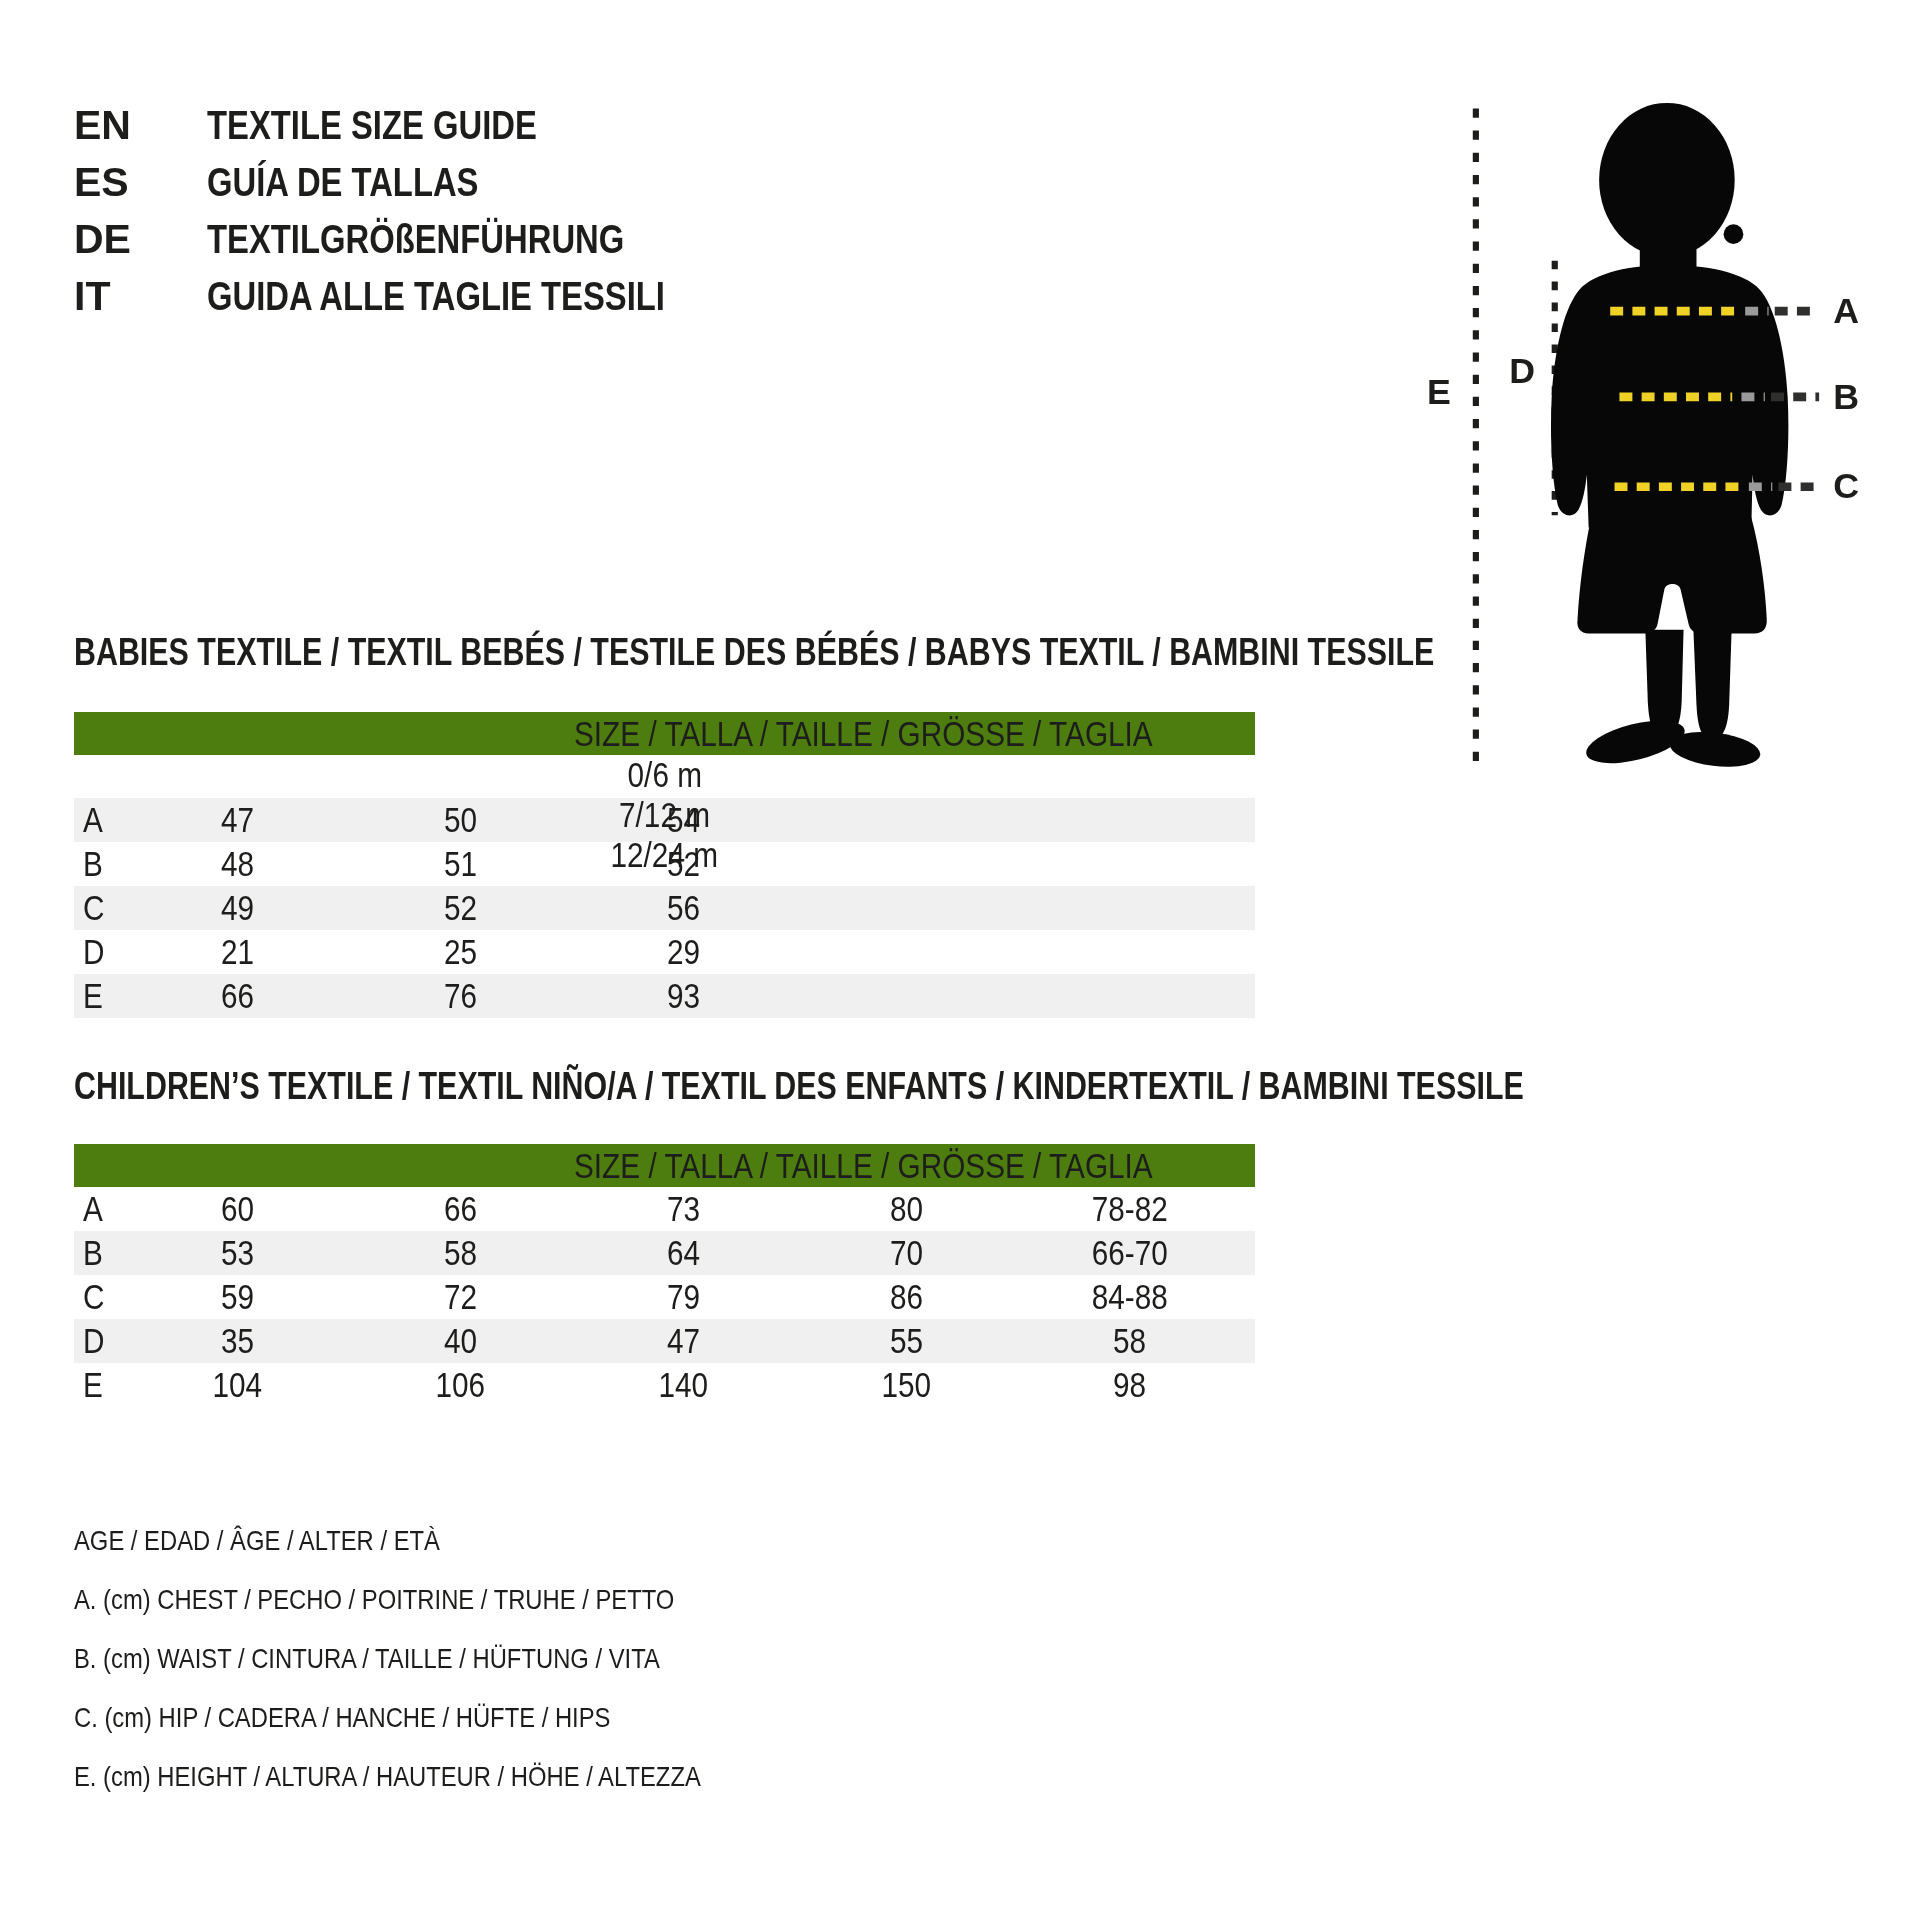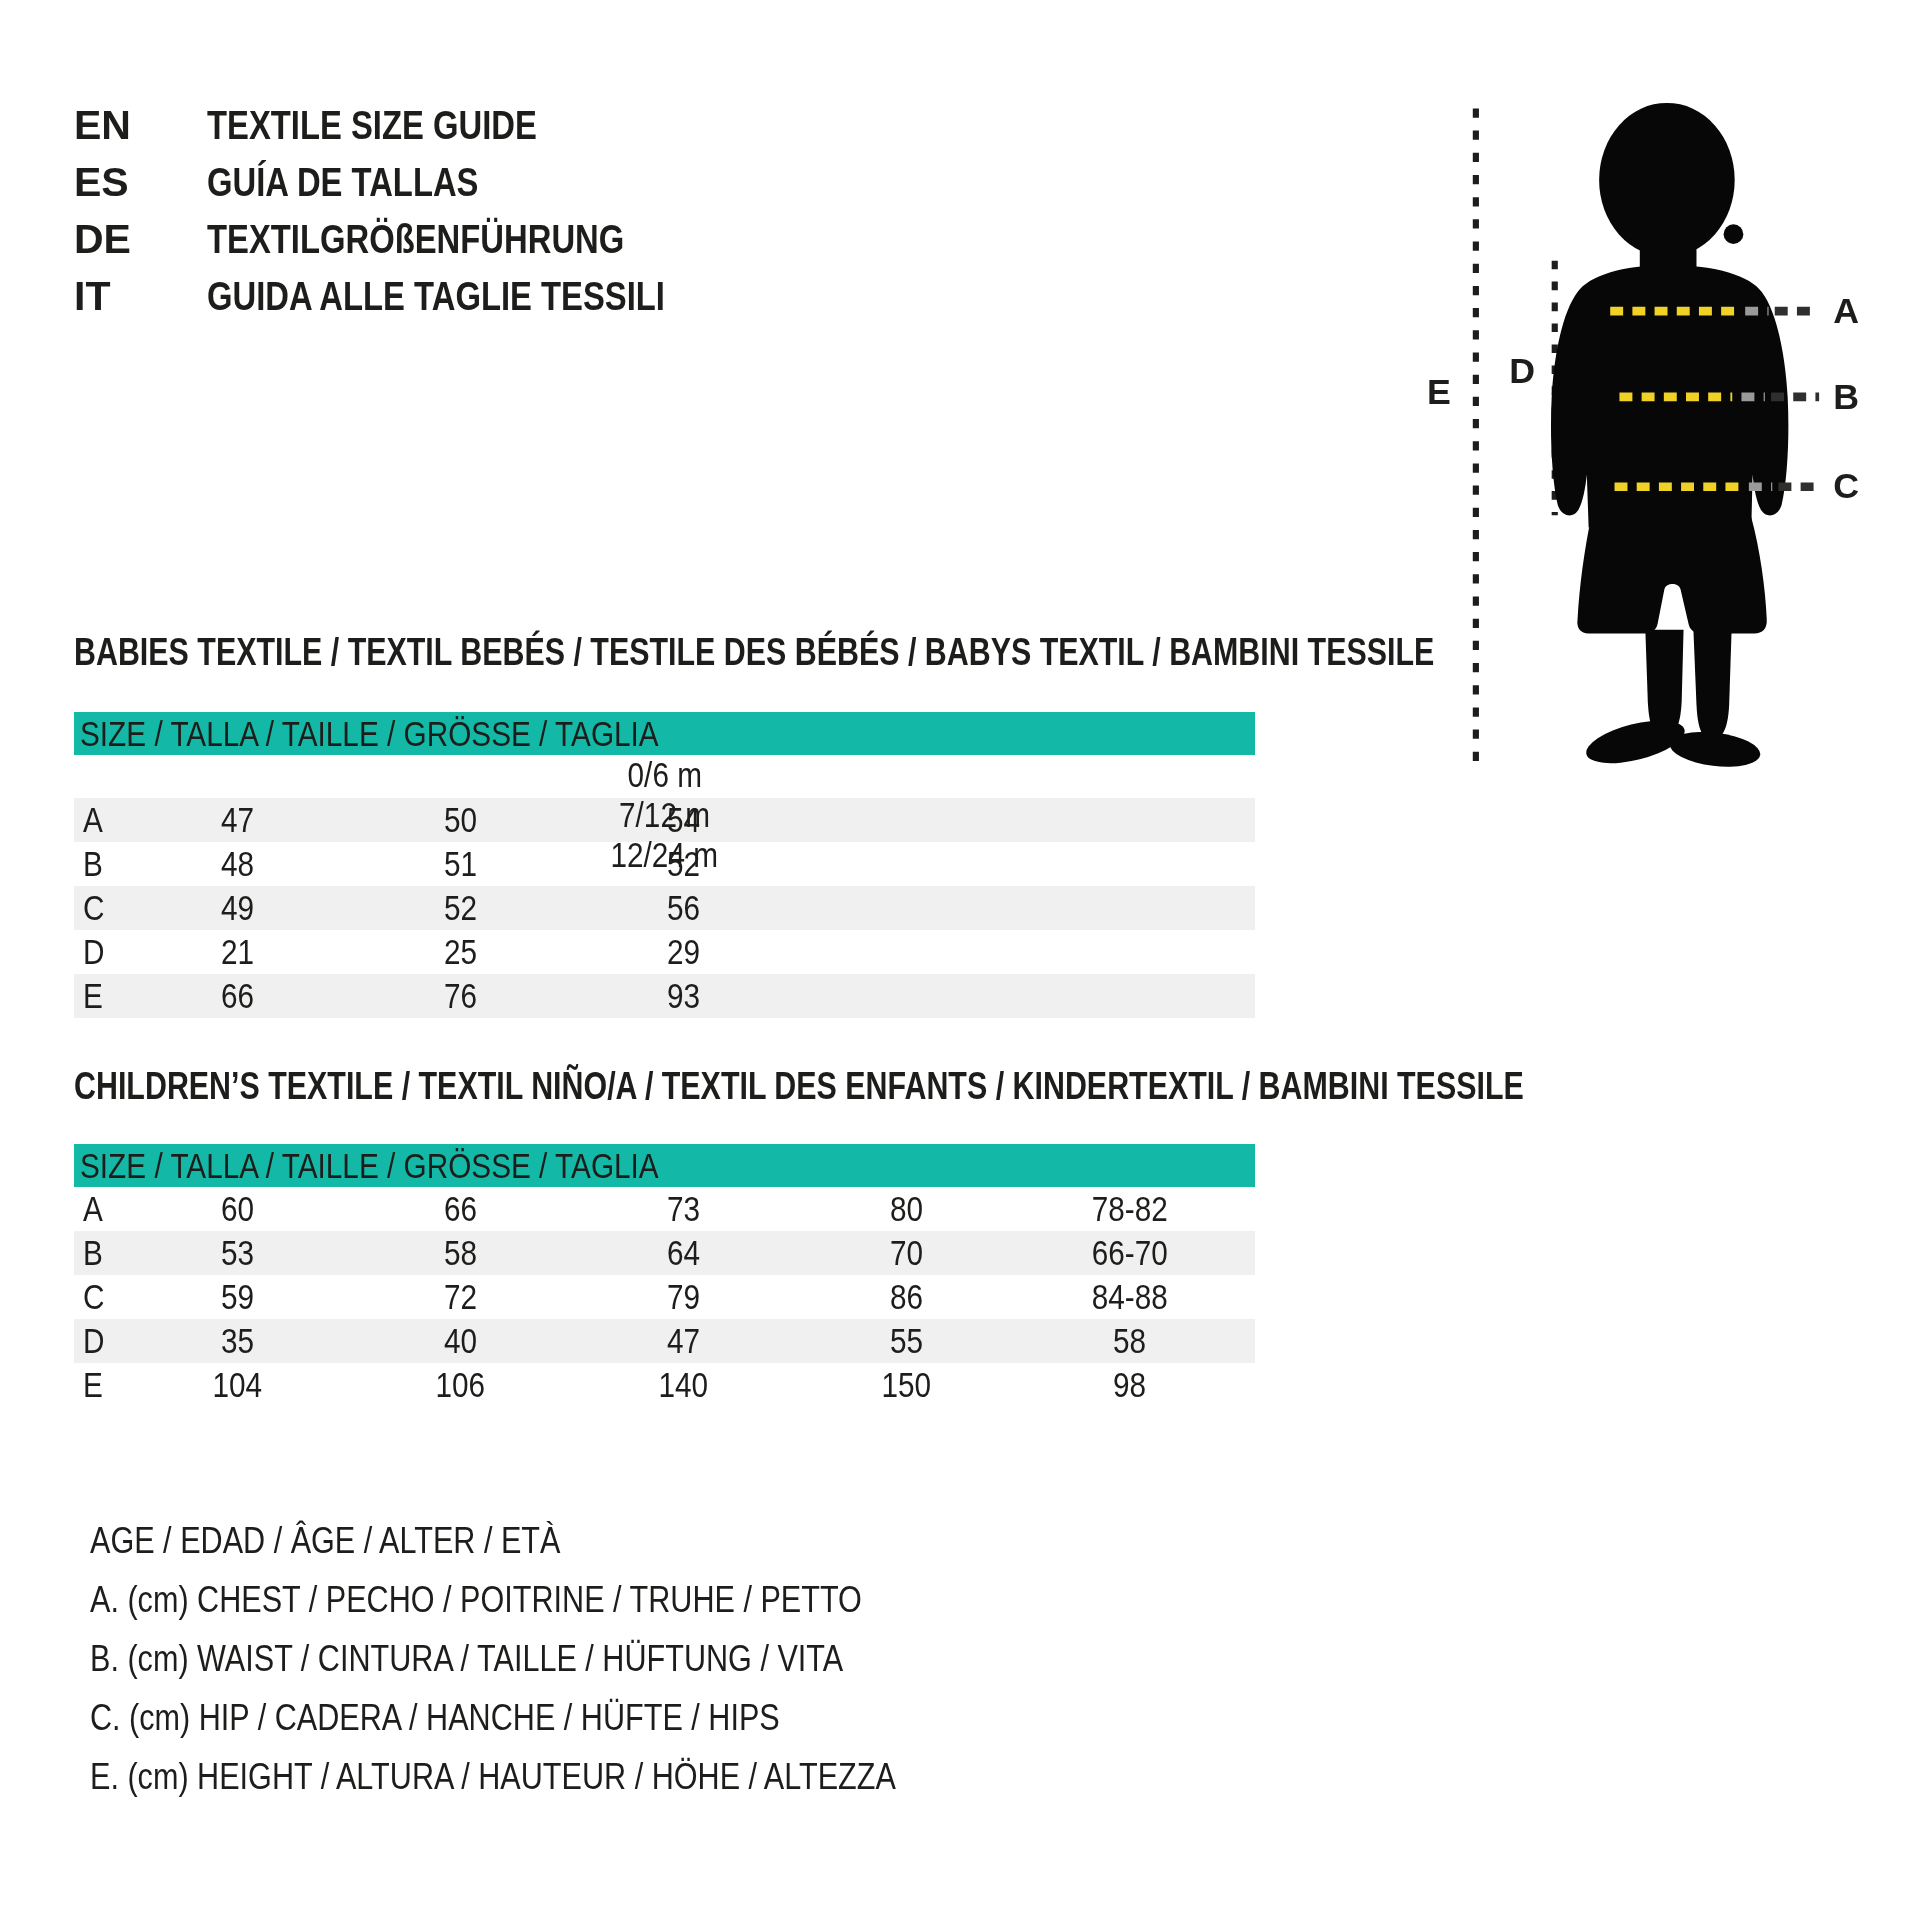--- a/index.html
+++ b/index.html
@@ -21,30 +21,30 @@
   .figure{position:absolute;left:1405px;top:80px;width:493px;height:715px;}
   .fig-label{font:700 58px "Liberation Sans","DejaVu Sans",sans-serif;fill:#1d1d1b;}
   
   .sec-title{position:absolute;left:74px;font-size:38px;font-weight:700;line-height:54px;}
   .sec-title.babies{top:625px;}
   .sec-title.children{top:1059px;text-align:right;}
   
   .table{position:absolute;left:74px;width:1181px;}
   .table.babies{top:712px;}
   .table.children{top:1144px;}
-  .bar{height:43px;background:#14b8a6;display:flex;align-items:center;padding-left:6px;
-       font-size:35px;font-weight:400;box-sizing:border-box;}
+  .bar{height:43px;background:#4d7c0f;display:flex;align-items:center;padding-left:22px;
+       font-size:35px;font-weight:400;box-sizing:border-box;justify-content:flex-end;}
   .cols,.trow{display:flex;align-items:center;}
   .cols{height:43px;font-size:35px;flex-direction:column;}
   .trow{height:44px;font-size:35px;}
   .trow:nth-child(odd){background:#f0f0f0;}   
   .lbl{width:52px;padding-left:8.6px;box-sizing:border-box;}
   .col{width:223px;text-align:center;}
   
-  .legend{position:absolute;left:90px;top:1511px;font-size:36px;}
+  .legend{position:absolute;left:74px;top:1511px;font-size:28px;}
   .legend-line{height:59px;display:flex;align-items:center;}
 </style>
 </head>
 <body>
 
 <div class="lang-list">
   <div class="lang-row">
     <span class="lang-code">EN</span>
     <span class="cx80">TEXTILE SIZE GUIDE</span>
   </div>

